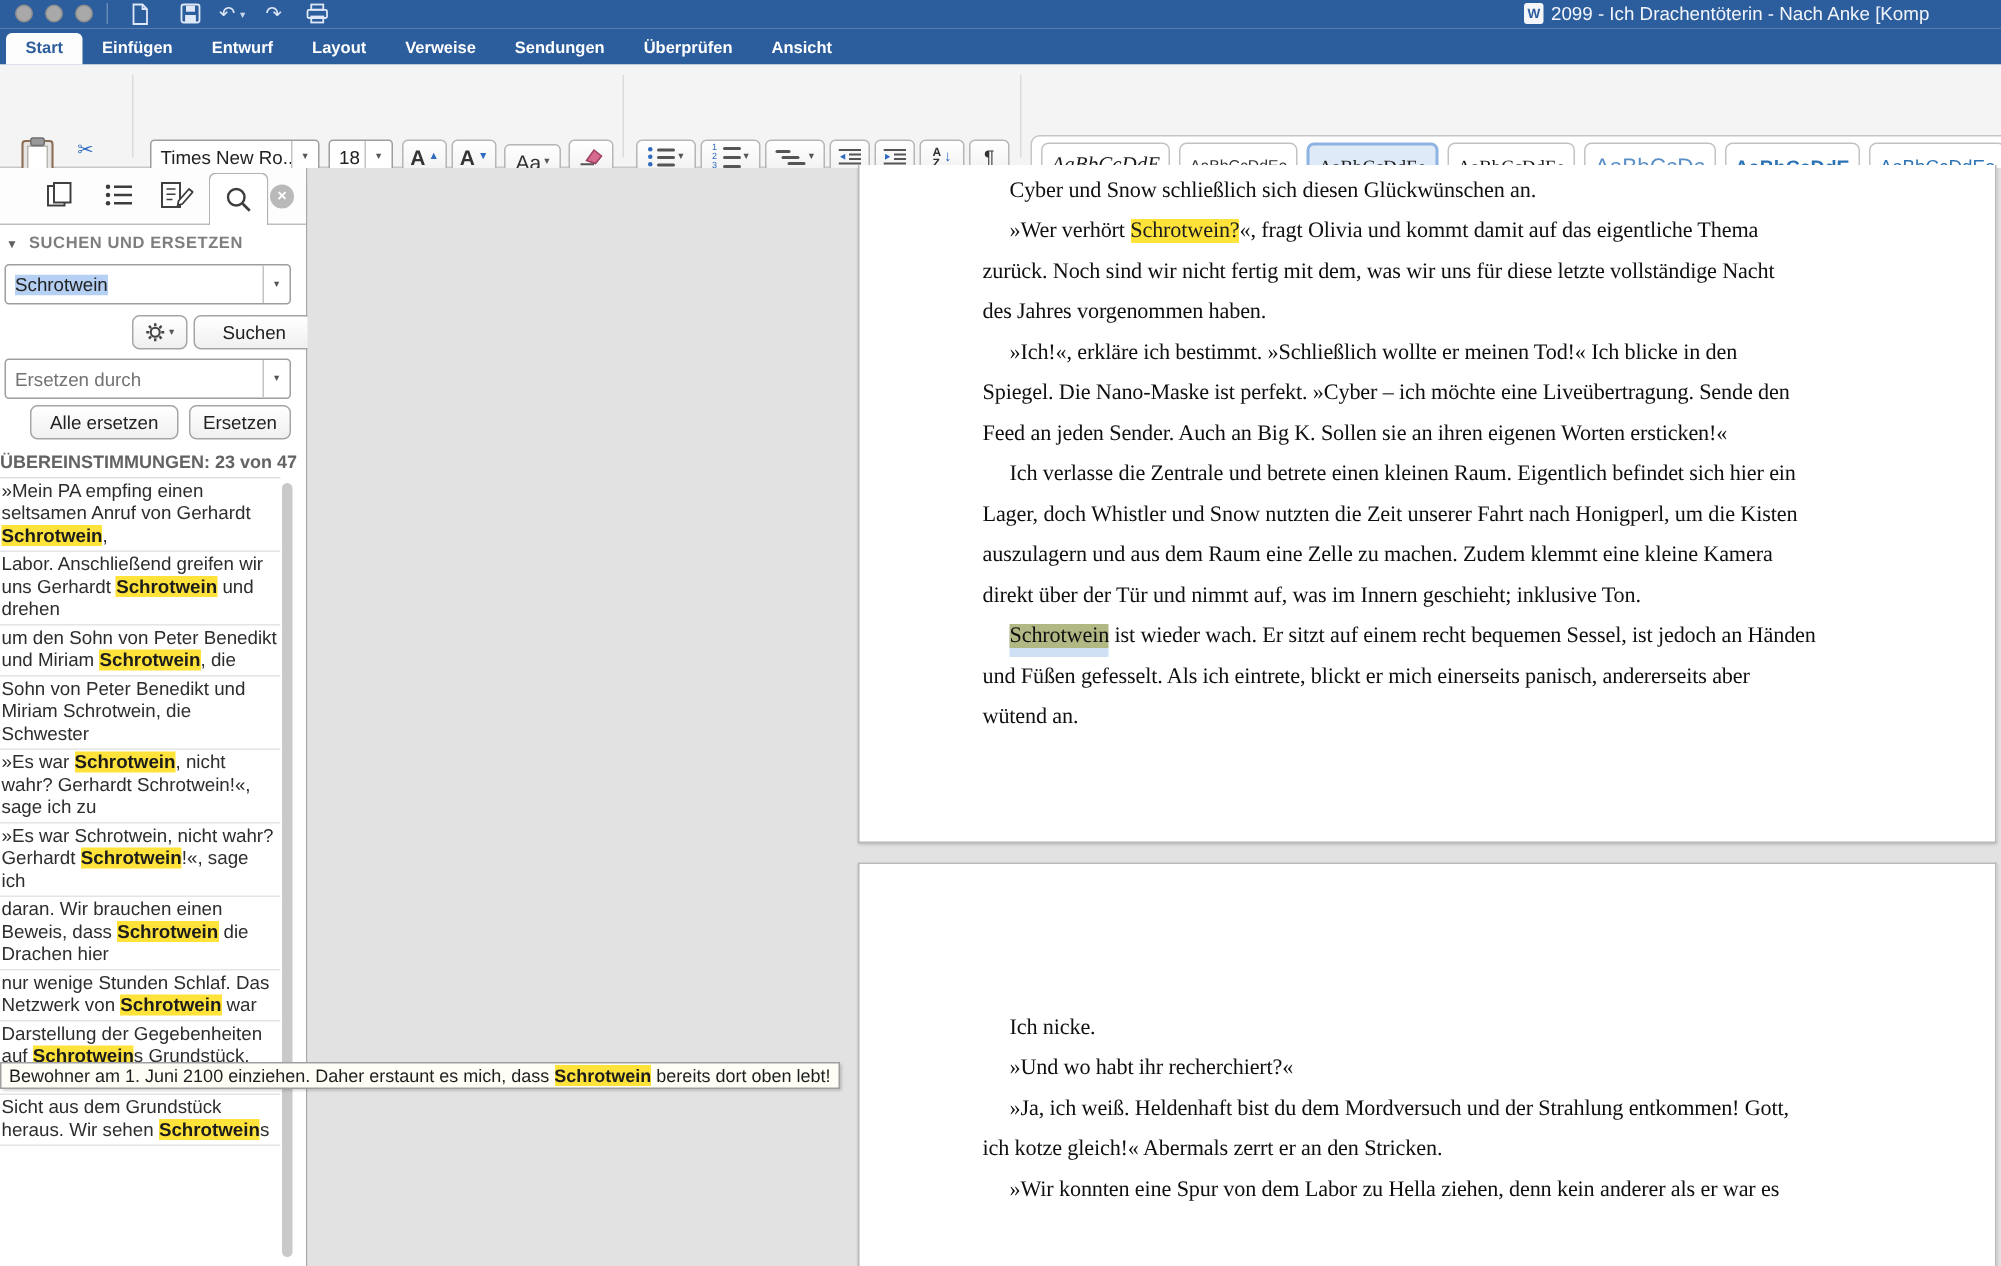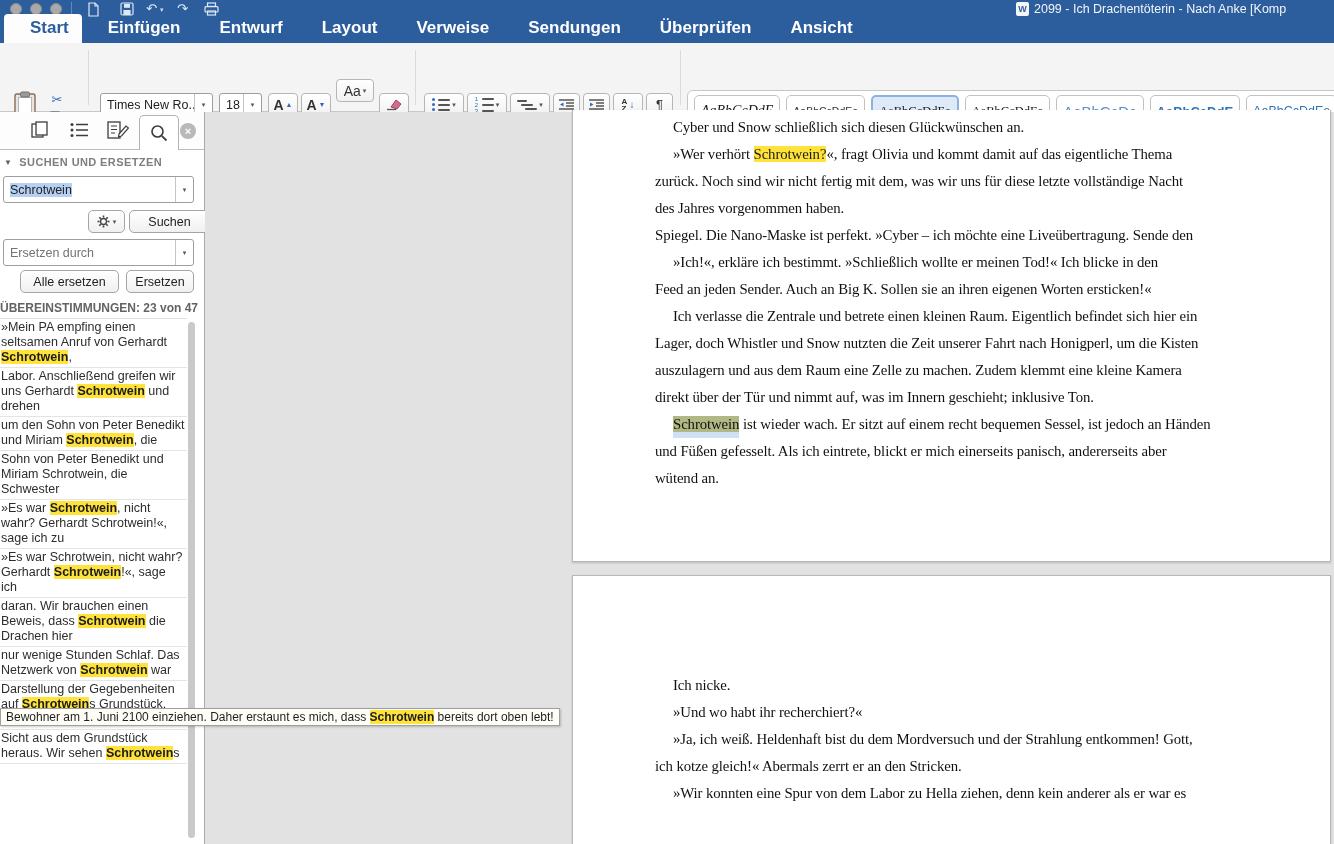--- a/index.html
+++ b/index.html
@@ -14,21 +14,21 @@
   .traffic { position:absolute; top:3px; width:12px; height:12px; border-radius:50%; background:#a9a9a9; border:1px solid #8e8e8e; }
   .tl-sep { position:absolute; left:71px; top:2px; width:1px; height:14px; background:rgba(255,255,255,.28); }
   .qa-icon { position:absolute; top:2px; color:#dfe8f6; }
   .qa-icon svg { display:block; }
   .qa-glyph { font-size:13px; line-height:15px; color:#dfe8f6; }
   .qa-caret { position:absolute; top:6px; font-size:7px; color:#cdd9ec; }
   .title-text { position:absolute; left:1016px; top:2px; color:#f2f5fa; font-size:12.5px; white-space:nowrap; display:flex; align-items:center; gap:5px; }
   .wdoc { width:13px; height:14px; background:#f4f6fa; border-radius:2px; color:#2c5d9d; font-size:9px; font-weight:bold; display:flex; align-items:center; justify-content:center; }
   
   .tabrow { position:absolute; left:0; top:19px; width:1334px; height:24px; background:#2c5d9d; display:flex; align-items:flex-end; padding-left:4px; }
-  .rtab { color:#ffffff; font-size:17px; font-weight:600; padding:4px 13px 5px 26px; white-space:nowrap; cursor:default; }
+  .rtab { color:#ffffff; font-size:11px; font-weight:600; padding:4px 13px 5px 13px; white-space:nowrap; cursor:default; }
   .rtab.active { background:#fdfdfd; color:#2c5d9d; border-radius:4px 4px 0 0; }
   
   .ribbon { position:absolute; left:0; top:43px; width:1334px; height:69px; background:#f5f4f4; border-bottom:1px solid #c9c8c8; }
   .gsep { position:absolute; top:7px; width:1px; height:55px; background:#dcdbdb; }
   .rbtn { position:absolute; height:23px; background:linear-gradient(#ffffff,#f1f1f1); border:1px solid #b7b6b6; border-radius:4px; display:flex; align-items:center; justify-content:center; gap:2px; font-size:13px; color:#333; }
   .rbtn.sel { background:#cfcfcf; border-color:#a3a3a3; }
   .caret { font-size:7px; color:#555; line-height:1; }
   .paste-btn { position:absolute; left:4px; top:48px; width:42px; height:56px; display:flex; flex-direction:column; align-items:center; }
   .paste-label { font-size:11px; color:#333; margin-top:3px; }
   .smallcol { position:absolute; left:50px; top:49px; display:flex; flex-direction:column; gap:4px; align-items:center; }
@@ -176,21 +176,21 @@
       <span class="ccaret caret">▾</span>
     </div>
     <div class="rbtn" style="left:268px;top:50px;width:30px">
       <span class="a-letter">A</span>
         <span class="tinyup">▲</span>
     </div>
     <div class="rbtn" style="left:301px;top:50px;width:30px">
       <span class="a-letter">A</span>
         <span class="tinyup">▼</span>
     </div>
-    <div class="rbtn" style="left:336px;top:36px;width:38px">
+    <div class="rbtn" style="left:336px;top:53px;width:38px">
       <span class="a-letter" style="font-weight:normal">Aa</span>
         <span class="caret">▾</span>
     </div>
     <div class="rbtn" style="left:379px;top:50px;width:30px">
       <svg width="16" height="13" viewBox="0 0 16 13">
           <path d="M5 9 L10 2 L15 6 L11 11 Z" fill="#d66a8f" stroke="#9d4063" stroke-width="1"></path>
           <path d="M1 11.5 h9" stroke="#555" stroke-width="1.3"></path>
         </svg>
     </div>
 
@@ -477,22 +477,22 @@
       <div class="vscroll"></div>
     </div>
 
     <div class="canvas">
       <div class="page page1">
         <div class="doctext p1text">
             <div class="docline ind"><span>Cyber und Snow schließlich sich diesen Glückwünschen an.</span></div>
             <div class="docline ind"><span>»Wer verhört </span><span class="hl" style="font-weight: normal;">Schrotwein?</span><span>«, fragt Olivia und kommt damit auf das eigentliche Thema</span></div>
             <div class="docline"><span>zurück. Noch sind wir nicht fertig mit dem, was wir uns für diese letzte vollständige Nacht</span></div>
             <div class="docline"><span>des Jahres vorgenommen haben.</span></div>
+            <div class="docline ind"><span>»Ich!«, erkläre ich bestimmt. »Schließlich wollte er meinen Tod!« Ich blicke in den</span></div>
             <div class="docline"><span>Spiegel. Die Nano-Maske ist perfekt. »Cyber – ich möchte eine Liveübertragung. Sende den</span></div>
-            <div class="docline ind"><span>»Ich!«, erkläre ich bestimmt. »Schließlich wollte er meinen Tod!« Ich blicke in den</span></div>
             <div class="docline"><span>Feed an jeden Sender. Auch an Big K. Sollen sie an ihren eigenen Worten ersticken!«</span></div>
             <div class="docline ind"><span>Ich verlasse die Zentrale und betrete einen kleinen Raum. Eigentlich befindet sich hier ein</span></div>
             <div class="docline"><span>Lager, doch Whistler und Snow nutzten die Zeit unserer Fahrt nach Honigperl, um die Kisten</span></div>
             <div class="docline"><span>auszulagern und aus dem Raum eine Zelle zu machen. Zudem klemmt eine kleine Kamera</span></div>
             <div class="docline"><span>direkt über der Tür und nimmt auf, was im Innern geschieht; inklusive Ton.</span></div>
             <div class="docline ind"><span class="hl-cur">Schrotwein</span><span> ist wieder wach. Er sitzt auf einem recht bequemen Sessel, ist jedoch an Händen</span></div>
             <div class="docline"><span>und Füßen gefesselt. Als ich eintrete, blickt er mich einerseits panisch, andererseits aber</span></div>
             <div class="docline"><span>wütend an.</span></div>
           </div>
       </div>

